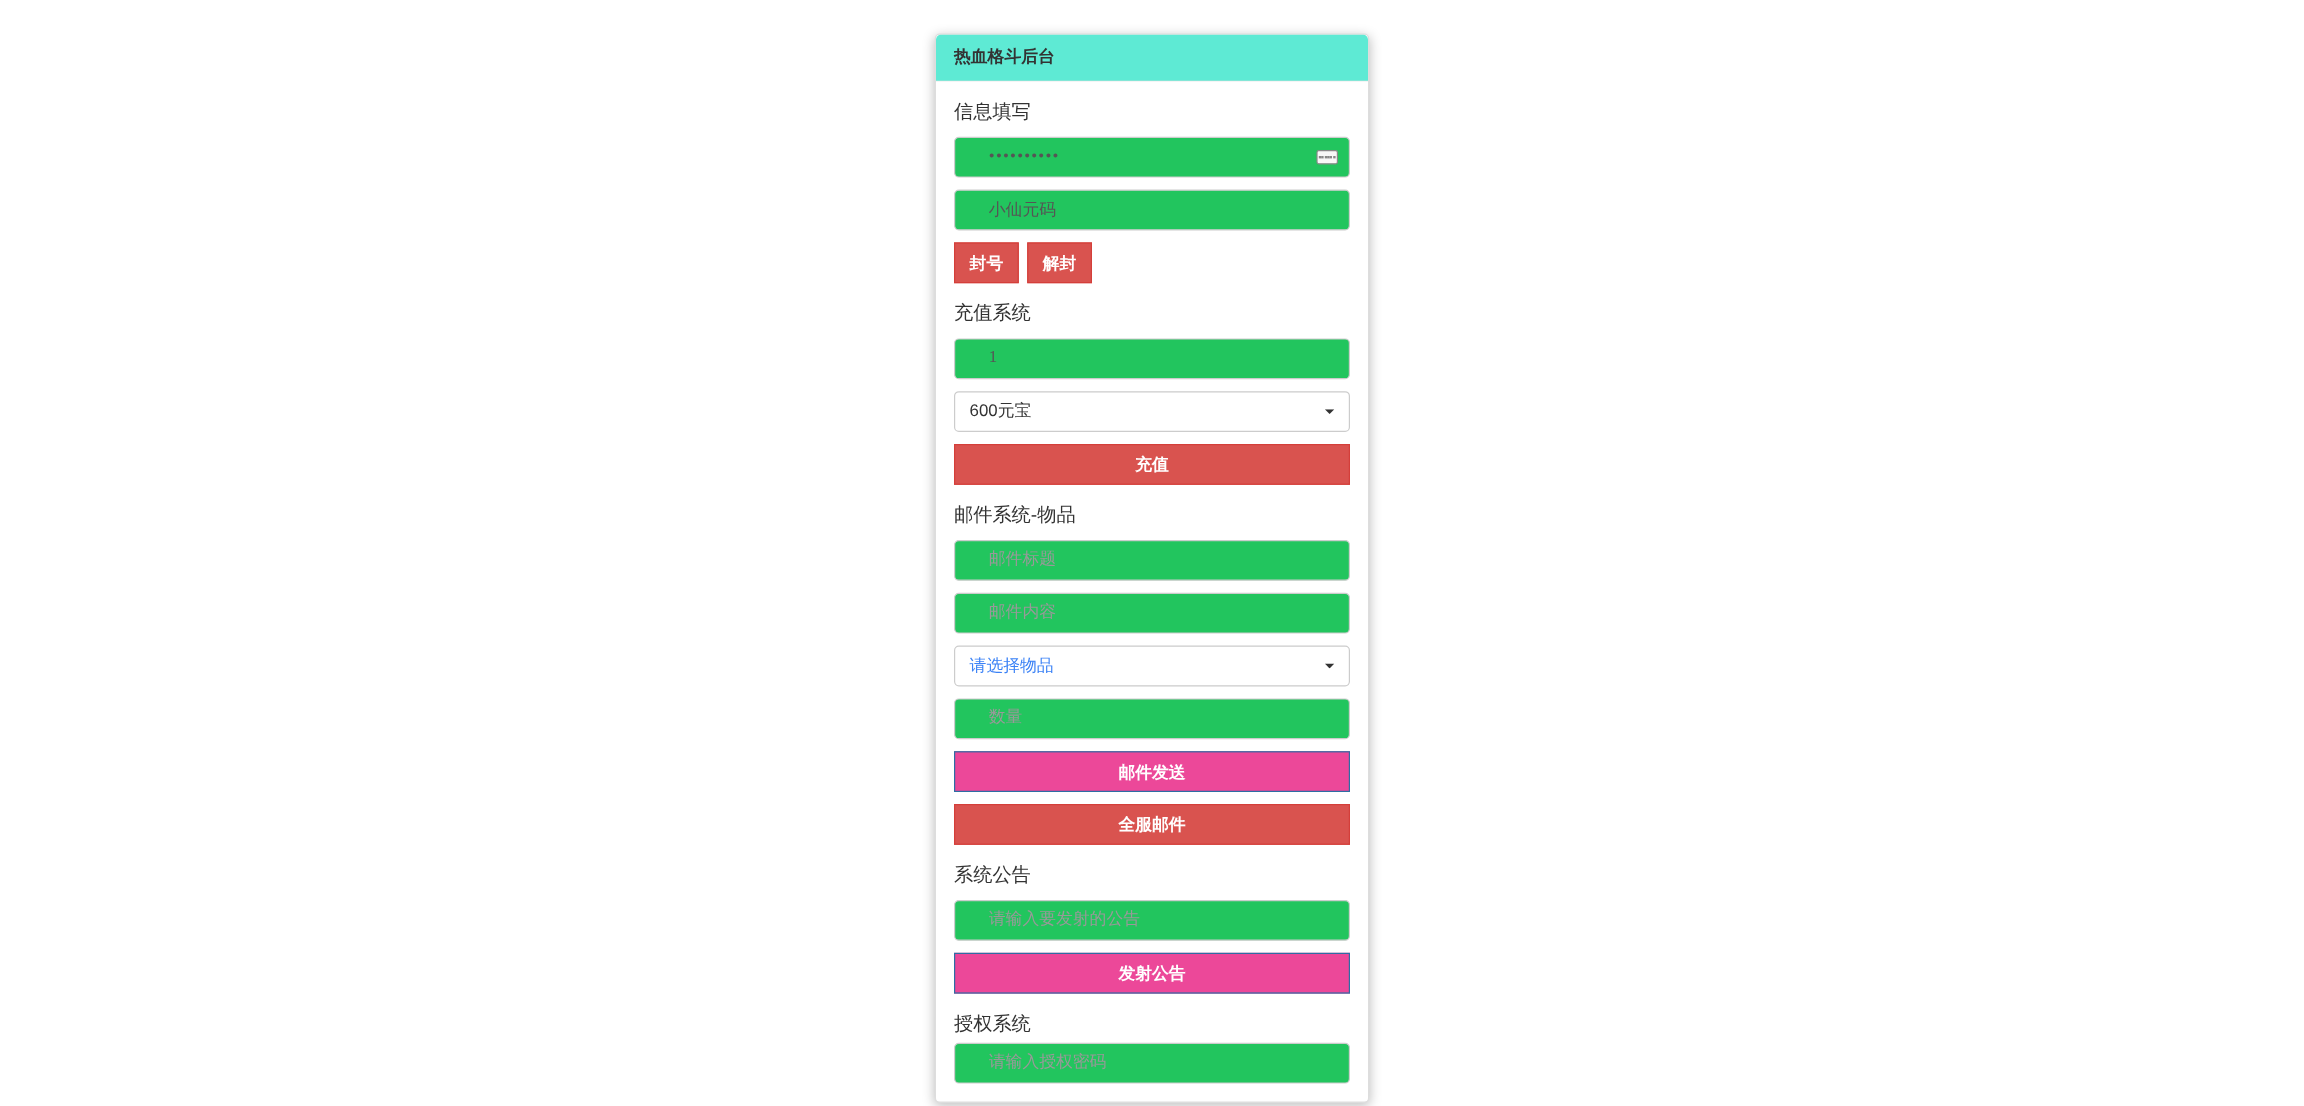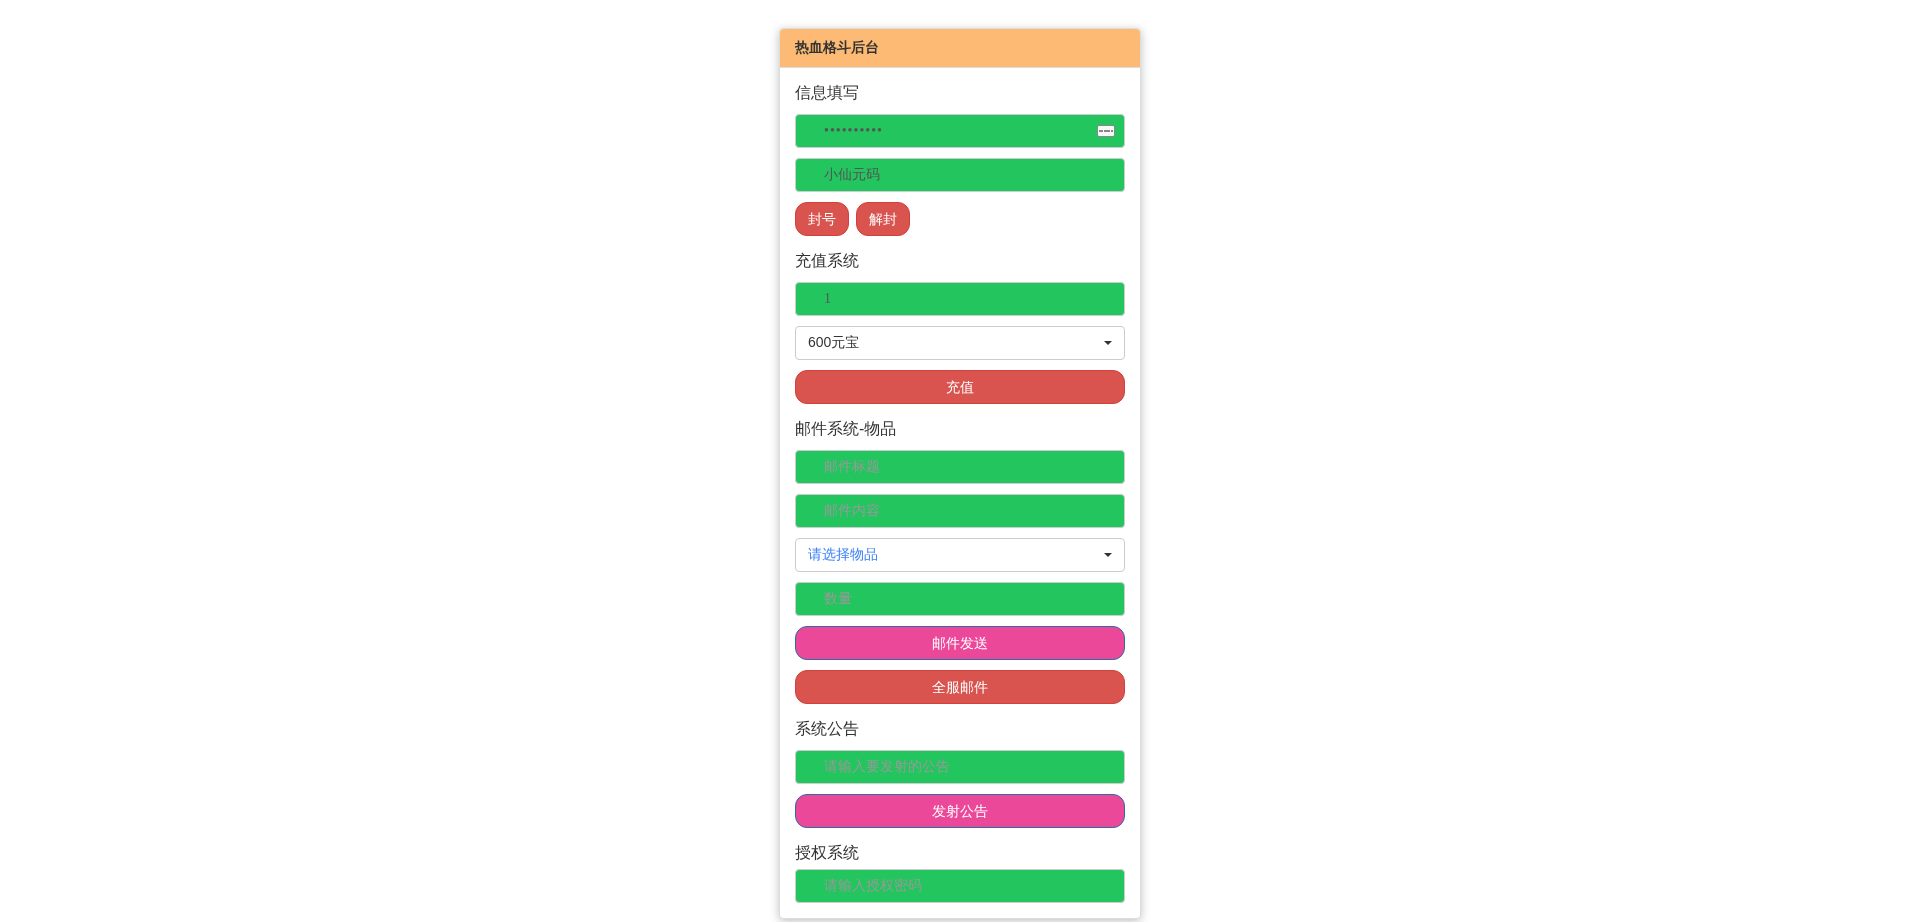--- a/index.html
+++ b/index.html
@@ -17,21 +17,21 @@
       padding: 28px 0;
     }
     .panel {
       width: 362px;
       background: #fff;
       border: 1px solid #ddd;
       border-radius: 4px;
       box-shadow: 0 2px 10px rgba(0,0,0,0.25);
     }
     .panel-heading {
-      background: #fdba74;
+      background: #5eead4;
       border-bottom: 1px solid #ddd;
       padding: 10px 15px;
       border-radius: 4px 4px 0 0;
     }
     .panel-title {
       font-size: 14px;
       font-weight: bold;
       color: #333;
     }
     .panel-body {
@@ -99,28 +99,28 @@
       width: 0;
       height: 0;
       border-top: 4px dashed #333;
       border-right: 4px solid transparent;
       border-left: 4px solid transparent;
     }
     .btn {
       display: inline-block;
       padding: 6px 12px;
       font-size: 14px;
-      font-weight: normal;
+      font-weight: bold;
       line-height: 1.42857143;
       text-align: center;
       white-space: nowrap;
       vertical-align: middle;
       cursor: pointer;
       border: 1px solid transparent;
-      border-radius: 12px;
+      border-radius: 0;
       font-family: inherit;
       color: #fff;
     }
     .btn-danger {
       background-color: #d9534f;
       border-color: #d43f3a;
     }
     .btn-primary {
       background-color: #ec4899;
       border-color: #2e6da4;

